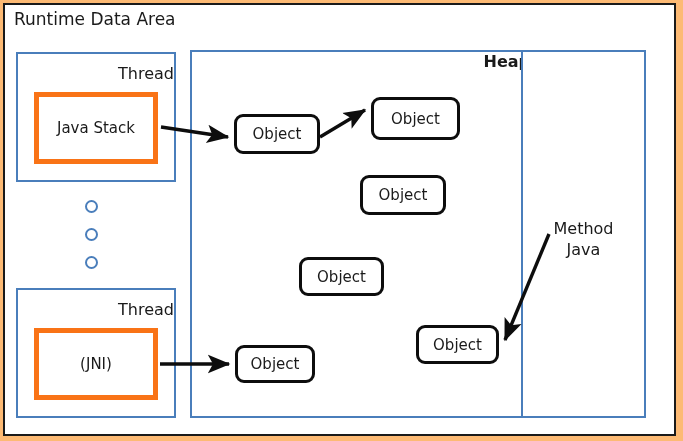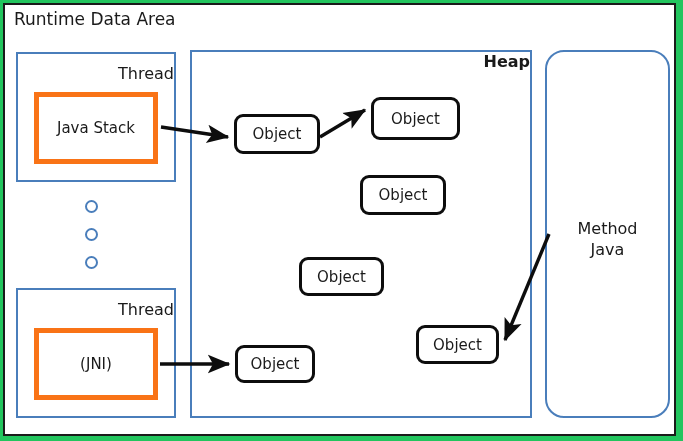--- a/index.html
+++ b/index.html
@@ -4,21 +4,21 @@
 <style>
   html, body {
     margin: 0;
     padding: 0;
     background: #ffffff;
   }
   #canvas {
     position: relative;
     width: 683px;
     height: 441px;
-    background: #22c55e;
+    background: #fdba74;
     font-family: "DejaVu Sans", "Liberation Sans", sans-serif;
     overflow: hidden;
   }
   
   .outer-frame {
     position: absolute;
     left: 3px;
     top: 3px;
     width: 673px;
     height: 433px;
@@ -152,21 +152,21 @@
   </div>
 
   <div class="object-box" style="left:235px; top:345px; width:80px; height:38px;">
     <span>Object</span>
   </div>
 
   <div class="object-box" style="left:416px; top:325px; width:83px; height:39px;">
     <span>Object</span>
   </div>
 
-  <div class="blue-box" style="left:545px; top:50px; width:125px; height:368px;border-radius:19px;">
+  <div class="blue-box" style="left:521px; top:50px; width:125px; height:368px;">
     <div class="method-area-label" style="top:166px;">Method</div>
     <div class="method-area-label" style="top:187px;">Java</div>
   </div>
 
   <svg class="arrows" viewBox="0 0 683 441">
     <defs>
       <marker id="arrowhead" markerWidth="7" markerHeight="7" refX="6.2" refY="3.1" orient="auto" markerUnits="strokeWidth">
         <path d="M0,0.4 L6.6,3.1 L0,5.8 L1.5,3.1 Z" fill="#0d0d0d"></path>
       </marker>
     </defs>

